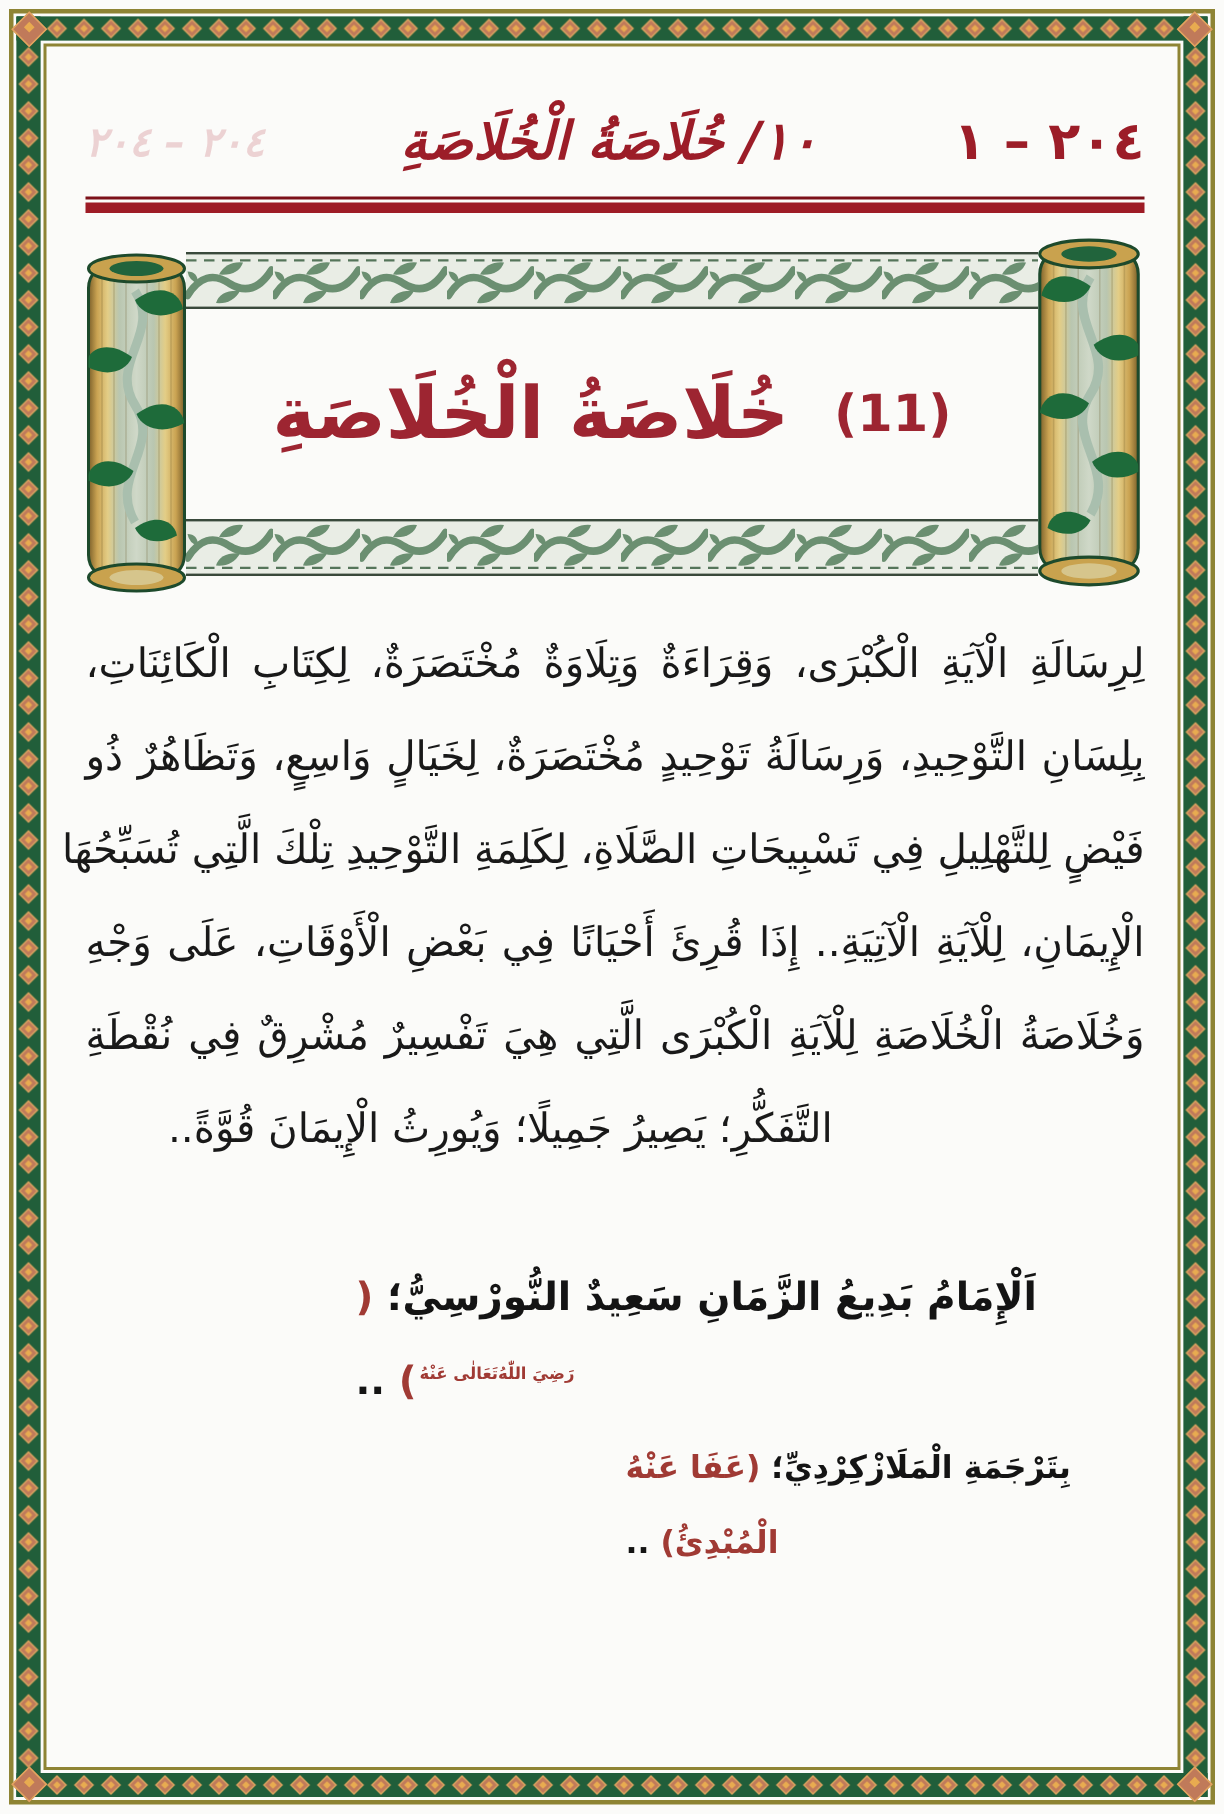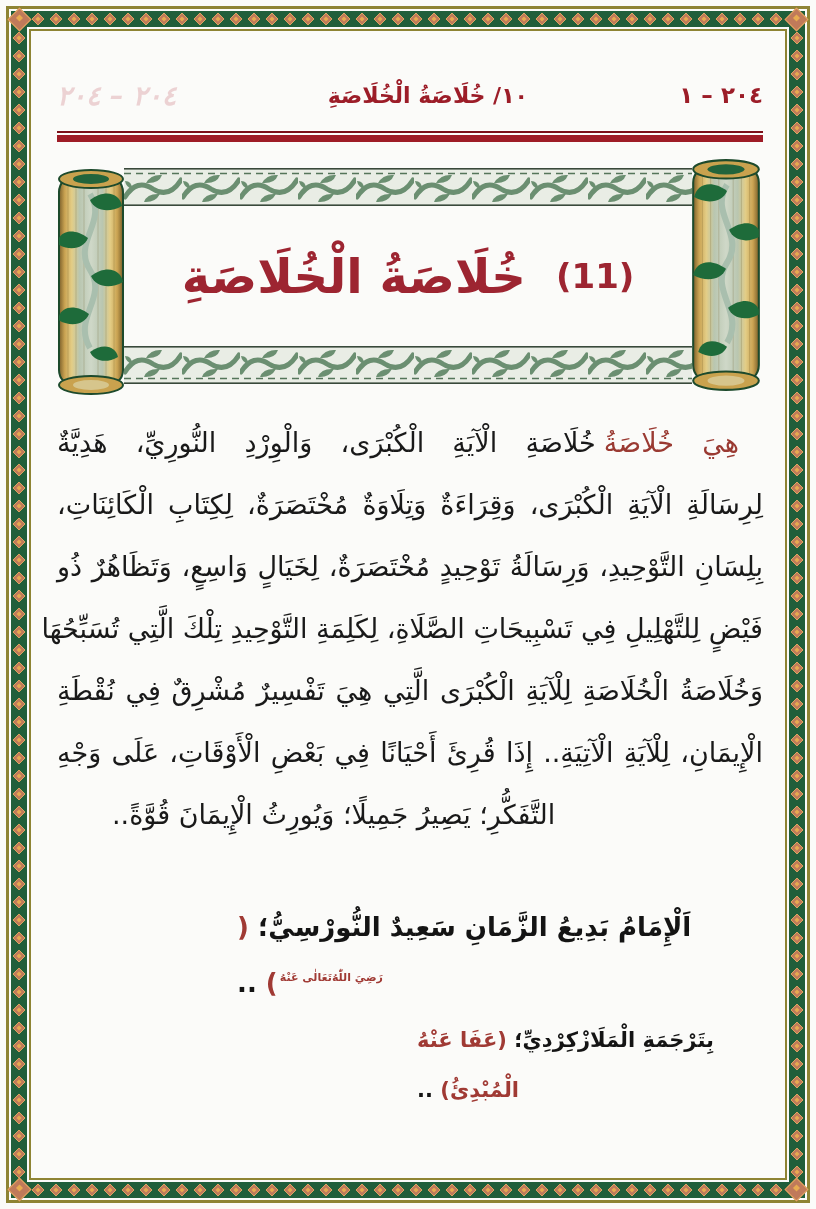--- a/index.html
+++ b/index.html
@@ -21,22 +21,22 @@
   .frame-corner::after{content:"";position:absolute;left:4px;top:4px;width:5px;height:5px;background:#e8ab50;}
   .corner-tl{left:11px;top:11px;} .corner-tr{right:11px;top:11px;}
   .corner-bl{left:11px;bottom:11px;} .corner-br{right:11px;bottom:11px;}
 
   
   .header-row{
     position:absolute;left:57px;right:53px;top:66px;height:58px;
     display:flex;flex-direction:row-reverse;justify-content:space-between;align-items:center;
     color:#9c1d28;font-weight:bold;
   }
-  .h-right{font-size:23px;direction:rtl;}
-  .h-center{font-size:22px;direction:rtl;}
+  .h-right{font-size:35px;direction:rtl;}
+  .h-center{font-size:35px;direction:rtl;font-style:italic;}
   .h-faded{font-size:27px;direction:rtl;color:#ecd2d3;font-style:italic;}
   .red-rule{position:absolute;left:57px;right:53px;top:131px;}
   .red-rule .thin{height:2px;background:#7c1019;}
   .red-rule .thick{height:7px;background:#9e1c26;margin-top:2px;}
   .band{position:absolute;left:124px;width:568px;height:38px;}
   .band svg{display:block;width:100%;height:100%;}
   .band-top{top:168px;}
   .band-bottom{top:346px;}
   .roll{position:absolute;}
   .roll-left{left:56px;top:166px;width:70px;height:232px;}
@@ -262,28 +262,25 @@
     <ellipse cx="35" cy="219" rx="18" ry="5" fill="#d6c58c"></ellipse>
   </svg>
 </div>
 
 <div class="banner-title-row">
   <span class="banner-number">(11)</span>
   <span class="banner-title">خُلَاصَةُ الْخُلَاصَةِ</span>
 </div>
 
 <div class="body-text">
-  <div class="bline first">
-    <span class="lead-red">هِيَ خُلَاصَةُ</span><span>خُلَاصَةِ الْآيَةِ الْكُبْرَى، وَالْوِرْدِ النُّورِيِّ، هَدِيَّةٌ</span>
-  </div>
   <div class="bline">لِرِسَالَةِ الْآيَةِ الْكُبْرَى، وَقِرَاءَةٌ وَتِلَاوَةٌ مُخْتَصَرَةٌ، لِكِتَابِ الْكَائِنَاتِ،</div>
   <div class="bline">بِلِسَانِ التَّوْحِيدِ، وَرِسَالَةُ تَوْحِيدٍ مُخْتَصَرَةٌ، لِخَيَالٍ وَاسِعٍ، وَتَظَاهُرٌ ذُو</div>
   <div class="bline">فَيْضٍ لِلتَّهْلِيلِ فِي تَسْبِيحَاتِ الصَّلَاةِ، لِكَلِمَةِ التَّوْحِيدِ تِلْكَ الَّتِي تُسَبِّحُهَا</div>
+  <div class="bline">الْإِيمَانِ، لِلْآيَةِ الْآتِيَةِ.. إِذَا قُرِئَ أَحْيَانًا فِي بَعْضِ الْأَوْقَاتِ، عَلَى وَجْهِ</div>
   <div class="bline">وَخُلَاصَةُ الْخُلَاصَةِ لِلْآيَةِ الْكُبْرَى الَّتِي هِيَ تَفْسِيرٌ مُشْرِقٌ فِي نُقْطَةِ</div>
-  <div class="bline">الْإِيمَانِ، لِلْآيَةِ الْآتِيَةِ.. إِذَا قُرِئَ أَحْيَانًا فِي بَعْضِ الْأَوْقَاتِ، عَلَى وَجْهِ</div>
   <div class="bline short">التَّفَكُّرِ؛ يَصِيرُ جَمِيلًا؛ وَيُورِثُ الْإِيمَانَ قُوَّةً..</div>
 
   <div class="sig sig-author">
     <span>اَلْإِمَامُ بَدِيعُ الزَّمَانِ سَعِيدٌ النُّورْسِيُّ؛</span>
     <span class="seal-paren">(</span><span class="seal-stack">
         <span>رَضِيَ اللّٰهُ</span>
         <span>تَعَالٰى عَنْهُ</span>
       </span><span class="seal-paren">)</span>
     <span class="sig-trail">..</span>
   </div>

